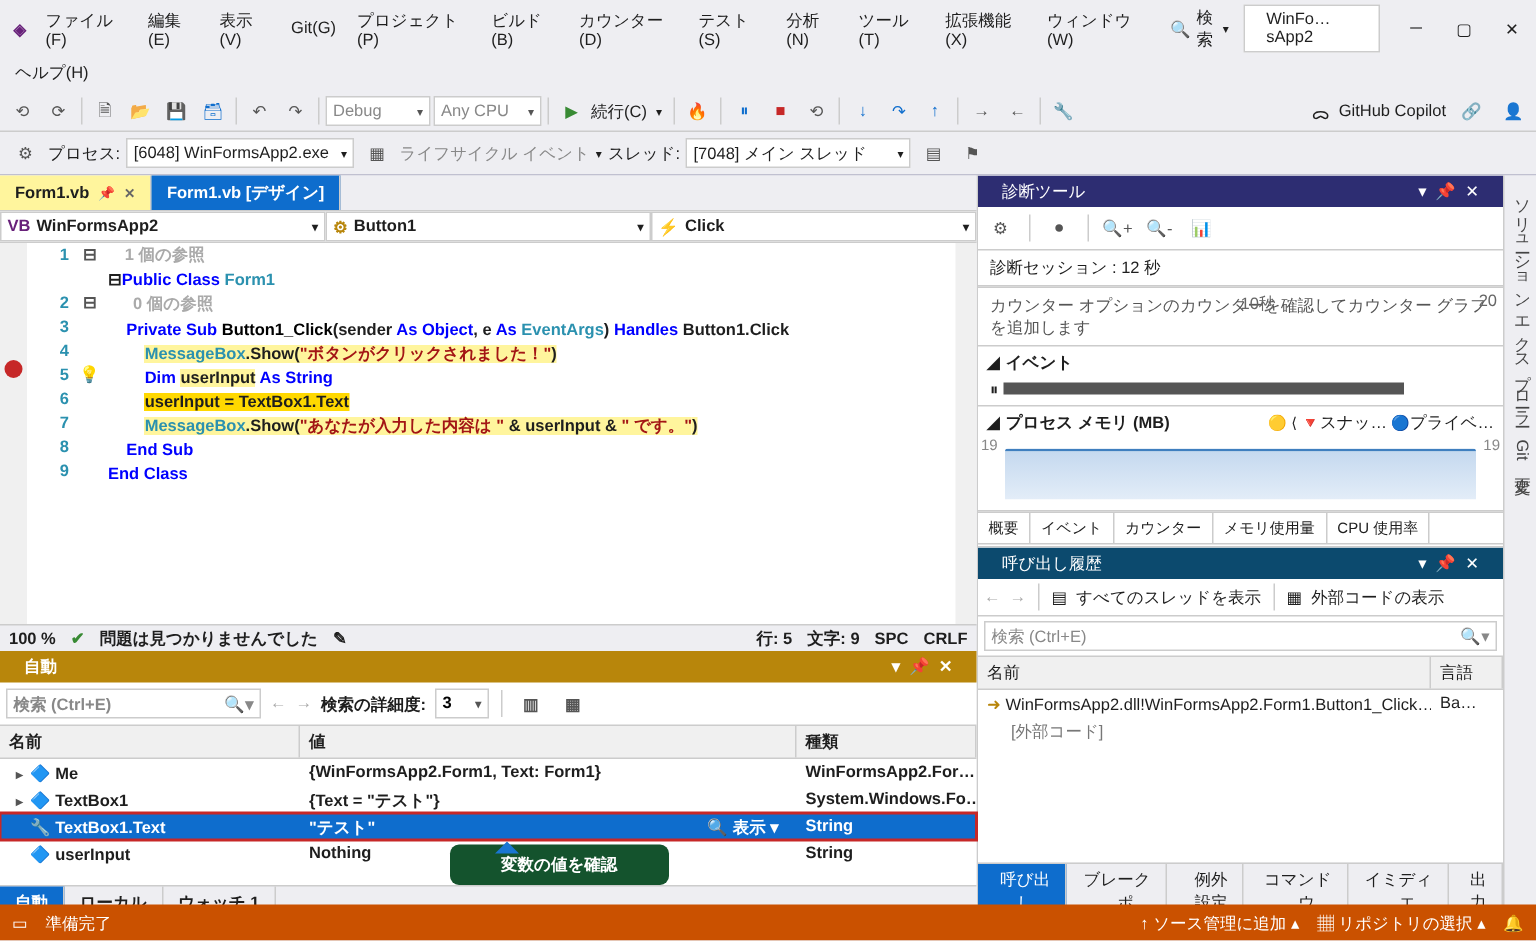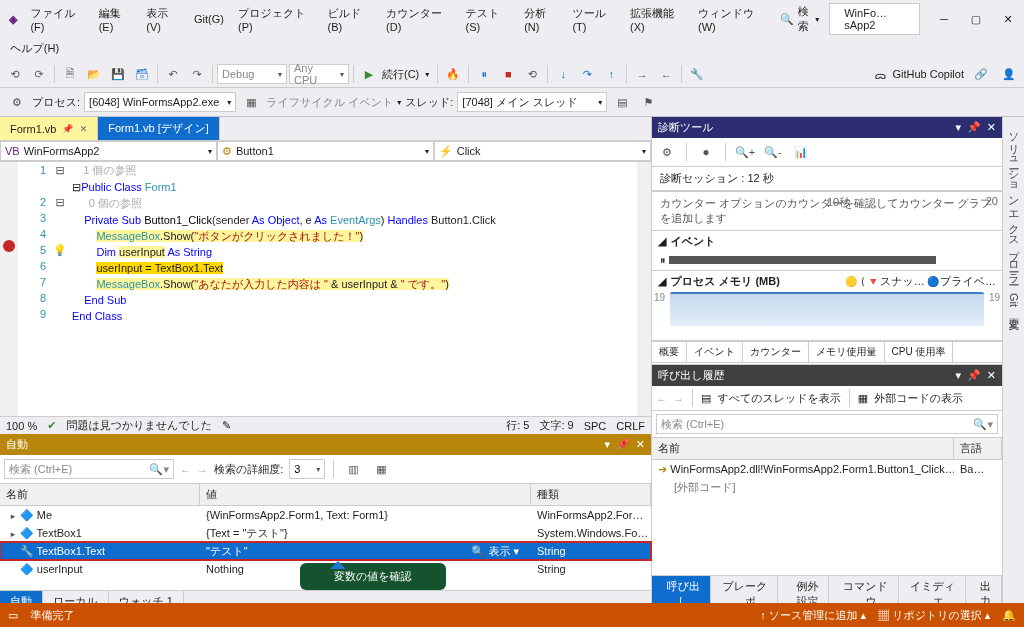--- a/index.html
+++ b/index.html
@@ -17,21 +17,21 @@
 .tbtn { width:22px; height:22px; display:flex; align-items:center; justify-content:center; color:#555; border-radius:2px; }
 .sep { width:1px; height:18px; background:#ccc; margin:0 2px; }
 .drop { height:20px; border:1px solid #ccc; background:#fff; padding:0 18px 0 4px; display:flex; align-items:center; position:relative; color:#888; }
 .drop::after { content:"▾"; position:absolute; right:4px; font-size:8px; color:#555; }
 .play { color:#388a34; }
 .proc-bar { display:flex; align-items:center; padding:3px 6px; gap:4px; border-bottom:1px solid #c0c0d0; }
 .proc-drop { height:20px; border:1px solid #ccc; background:#fff; padding:0 16px 0 4px; display:flex; align-items:center; position:relative; min-width:150px; }
 .proc-drop::after { content:"▾"; position:absolute; right:4px; font-size:8px; }
 
 .main { display:flex; height:495px; }
-.left { flex:1; display:flex; flex-direction:column; border-right:1px solid #ccc; }
+.left { flex:1; display:flex; flex-direction:column; border-right:1px solid #ccc;font-weight:bold; }
 .right { width:350px; display:flex; flex-direction:column; }
 .right-collapsed { width:22px; background:#eeeef2; border-left:1px solid #ccc; display:flex; flex-direction:column; align-items:center; padding-top:8px; gap:14px; }
 .vtext { writing-mode:vertical-rl; font-size:11px; color:#444; }
 
 .tabstrip { display:flex; background:#eeeef2; border-bottom:1px solid #ccc; }
 .tab { padding:4px 10px; display:flex; align-items:center; gap:6px; background:#eeeef2; border-right:1px solid #ccc; }
 .tab.active { background:#fff59d; }
 .tab.blue { background:#0e6dcd; color:#fff; }
 .tab .pin { font-size:9px; }
 .tab .x { font-size:9px; color:#666; }
@@ -52,21 +52,21 @@
 .typ { color:#2b91af; }
 .id { color:#000; }
 .str { color:#a31515; }
 .hl { background:#fff59d; }
 .stop { background:#ffd800; }
 .ovmap { width:14px; background:#f0f0f0; position:relative; }
 .edstatus { height:18px; background:#eeeef2; border-top:1px solid #ccc; display:flex; align-items:center; padding:0 6px; gap:10px; font-size:10px; }
 .edstatus .ok { color:#388a34; }
 
 .autos { flex:0 0 178px; display:flex; flex-direction:column; background:#fff; }
-.panel-title { background:#2d2d72; color:#fff; padding:3px 6px; display:flex; align-items:center;text-align:right; }
+.panel-title { background:#2d2d72; color:#fff; padding:3px 16px; display:flex; align-items:center;text-align:right; }
 .panel-title.brown { background:#b8860b; }
 .panel-title .r { margin-left:auto; display:flex; gap:6px; }
 .autos-tb { display:flex; align-items:center; padding:3px 4px; gap:6px; border-bottom:1px solid #ccc; }
 .search-in { flex:0 0 170px; height:20px; border:1px solid #ccc; padding:0 4px; display:flex; align-items:center; position:relative; color:#888; }
 .search-in .mag { position:absolute; right:4px; }
 .thead { display:flex; border-bottom:1px solid #ccc; background:#f0f0f0; }
 .thead div { padding:3px 6px; border-right:1px solid #ccc; }
 .c-name { width:200px; }
 .c-val { flex:1; }
 .c-typ { width:120px; }
@@ -80,21 +80,21 @@
 .btab { padding:3px 10px; border-right:1px solid #ccc;text-align:right; }
 .btab.active { background:#0e6dcd; color:#fff; }
 
 .diag-tb { display:flex; align-items:center; padding:3px 4px; gap:6px; border-bottom:1px solid #ccc; }
 .diag-session { padding:4px 8px; border-bottom:1px solid #ccc; }
 .timeline { position:relative; height:24px; border-bottom:1px solid #ccc; font-size:10px; color:#666; }
 .timeline span { position:absolute; top:4px; }
 .diag-info { padding:4px 8px; color:#555; border-bottom:1px solid #ccc; }
 .diag-sec { border-bottom:1px solid #ccc; }
 .diag-sec-h { padding:3px 6px; display:flex; align-items:center; gap:4px; font-weight:bold; }
-.memchart { height:48px; display:flex; align-items:flex-start; padding:0 18px; position:relative; }
+.memchart { height:48px; display:flex; align-items:center; padding:0 18px; position:relative; }
 .memarea { flex:1; height:70%; background:linear-gradient(#c5d9ef,#e3edf8); border-top:2px solid #3f7fbf; border-radius:2px 2px 0 0; }
 .memy { position:absolute; font-size:10px; color:#888; }
 .diag-tabs { display:flex; border-top:1px solid #ccc; border-bottom:1px solid #ccc; }
 .dtab { padding:3px 7px; border-right:1px solid #ccc; font-size:10px; }
 
 .callstack { flex:1; display:flex; flex-direction:column; background:#fff; overflow:hidden; }
 .cs-tb { display:flex; align-items:center; padding:3px 4px; gap:6px; border-bottom:1px solid #ccc; }
 
 .statusbar { position:absolute; bottom:0; left:0; right:0; height:24px; background:#ca5100; color:#fff; display:flex; align-items:center; padding:0 8px; gap:12px; }
 .statusbar .r { margin-left:auto; display:flex; align-items:center; gap:12px; }
@@ -140,21 +140,21 @@
   <div class="sep"></div>
   <div class="tbtn">🗎</div>
   <div class="tbtn">📂</div>
   <div class="tbtn" style="color:#0e6dcd">💾</div>
   <div class="tbtn" style="color:#0e6dcd">🗃</div>
   <div class="sep"></div>
   <div class="tbtn">↶</div>
   <div class="tbtn">↷</div>
   <div class="sep"></div>
   <div class="drop" style="width:70px">Debug</div>
-  <div class="drop" style="width:60px">Any CPU</div>
+  <div class="drop" style="width:72px">Any CPU</div>
   <div class="sep"></div>
   <div class="tbtn play">▶</div>
   <span style="color:#222">続行(C)</span>
     <span style="font-size:8px;padding:0 4px">▾</span>
   <div class="sep"></div>
   <div class="tbtn" style="color:#c62828">🔥</div>
   <div class="sep"></div>
   <div class="tbtn" style="color:#0e6dcd">⏸</div>
   <div class="tbtn" style="color:#c62828">■</div>
   <div class="tbtn">⟲</div>
@@ -379,21 +379,21 @@
         <div class="dtab">イベント</div>
         <div class="dtab">カウンター</div>
         <div class="dtab">メモリ使用量</div>
         <div class="dtab">CPU 使用率</div>
       </div>
       <div style="padding:3px 6px;font-weight:bold;border-bottom:1px solid #eee">イベント</div>
 
     </div>
 
     <div class="callstack">
-      <div class="panel-title" style="background:#404040">
+      <div class="panel-title" style="background:#0c4a6e">
         <span>呼び出し履歴</span>
         <div class="r">
             <span>▾</span>
             <span>📌</span>
             <span>✕</span>
           </div>
       </div>
       <div class="cs-tb">
         <span style="color:#aaa">←</span>
         <span style="color:#aaa">→</span>

